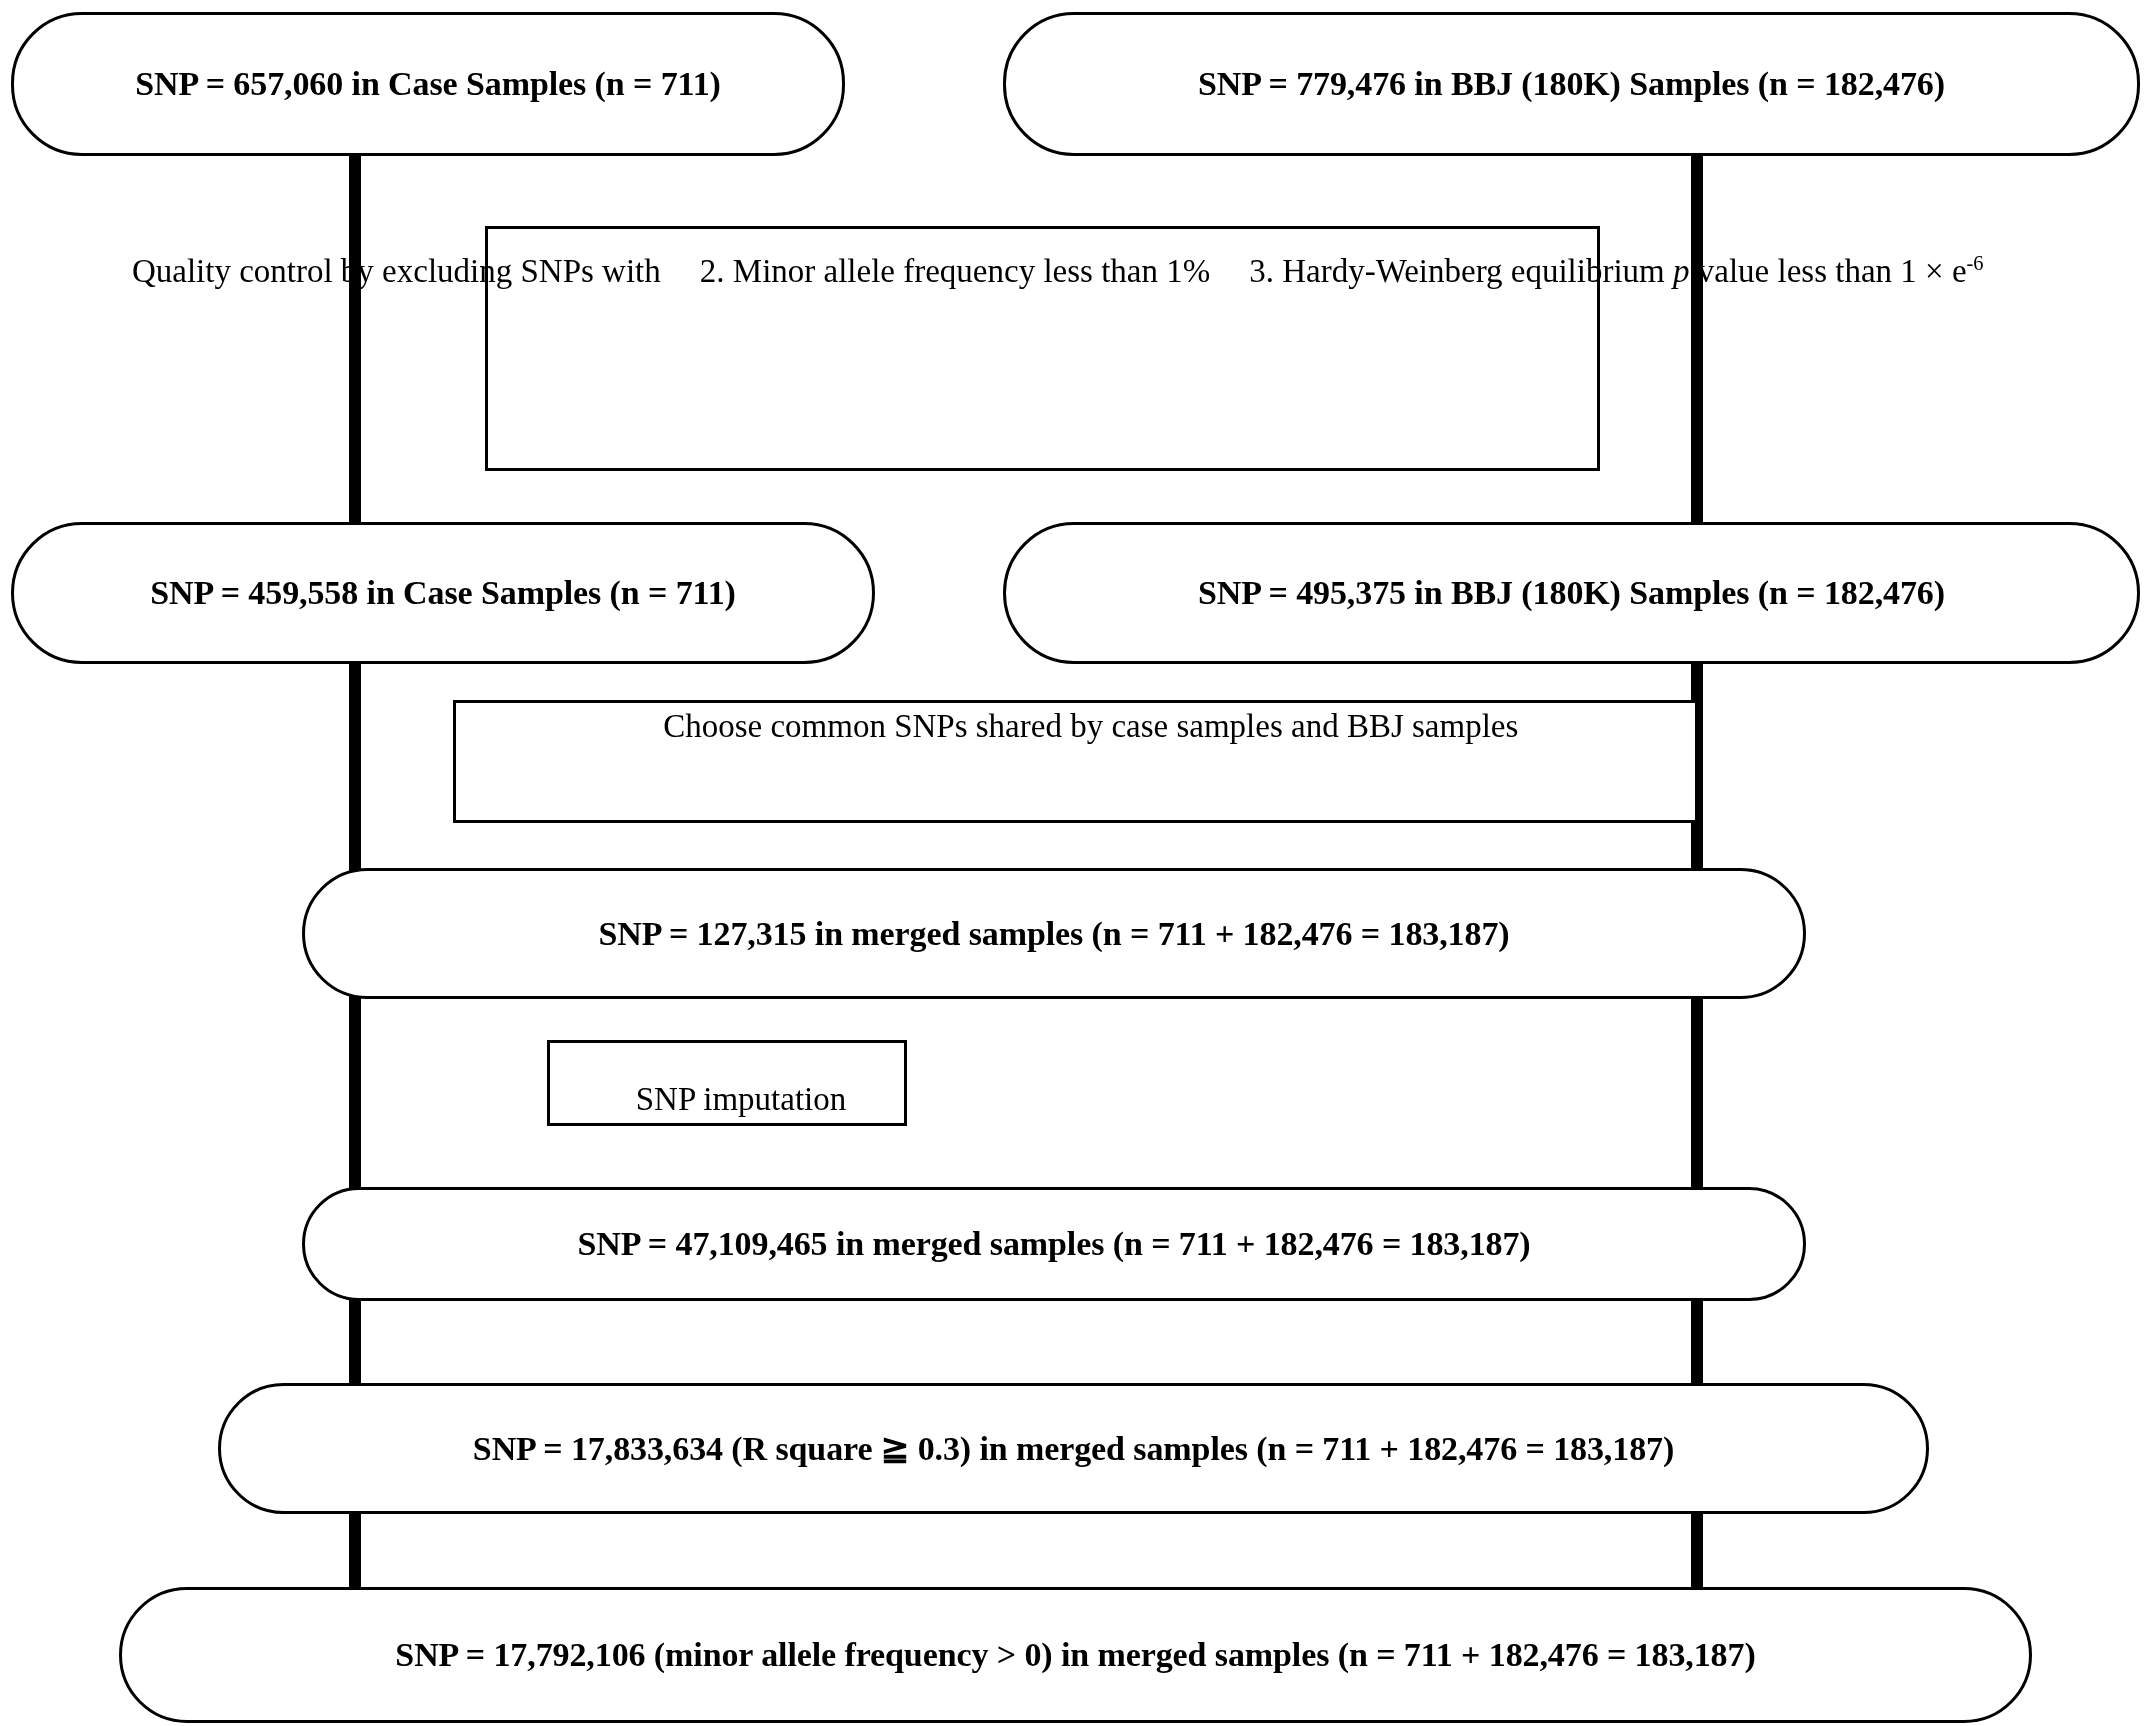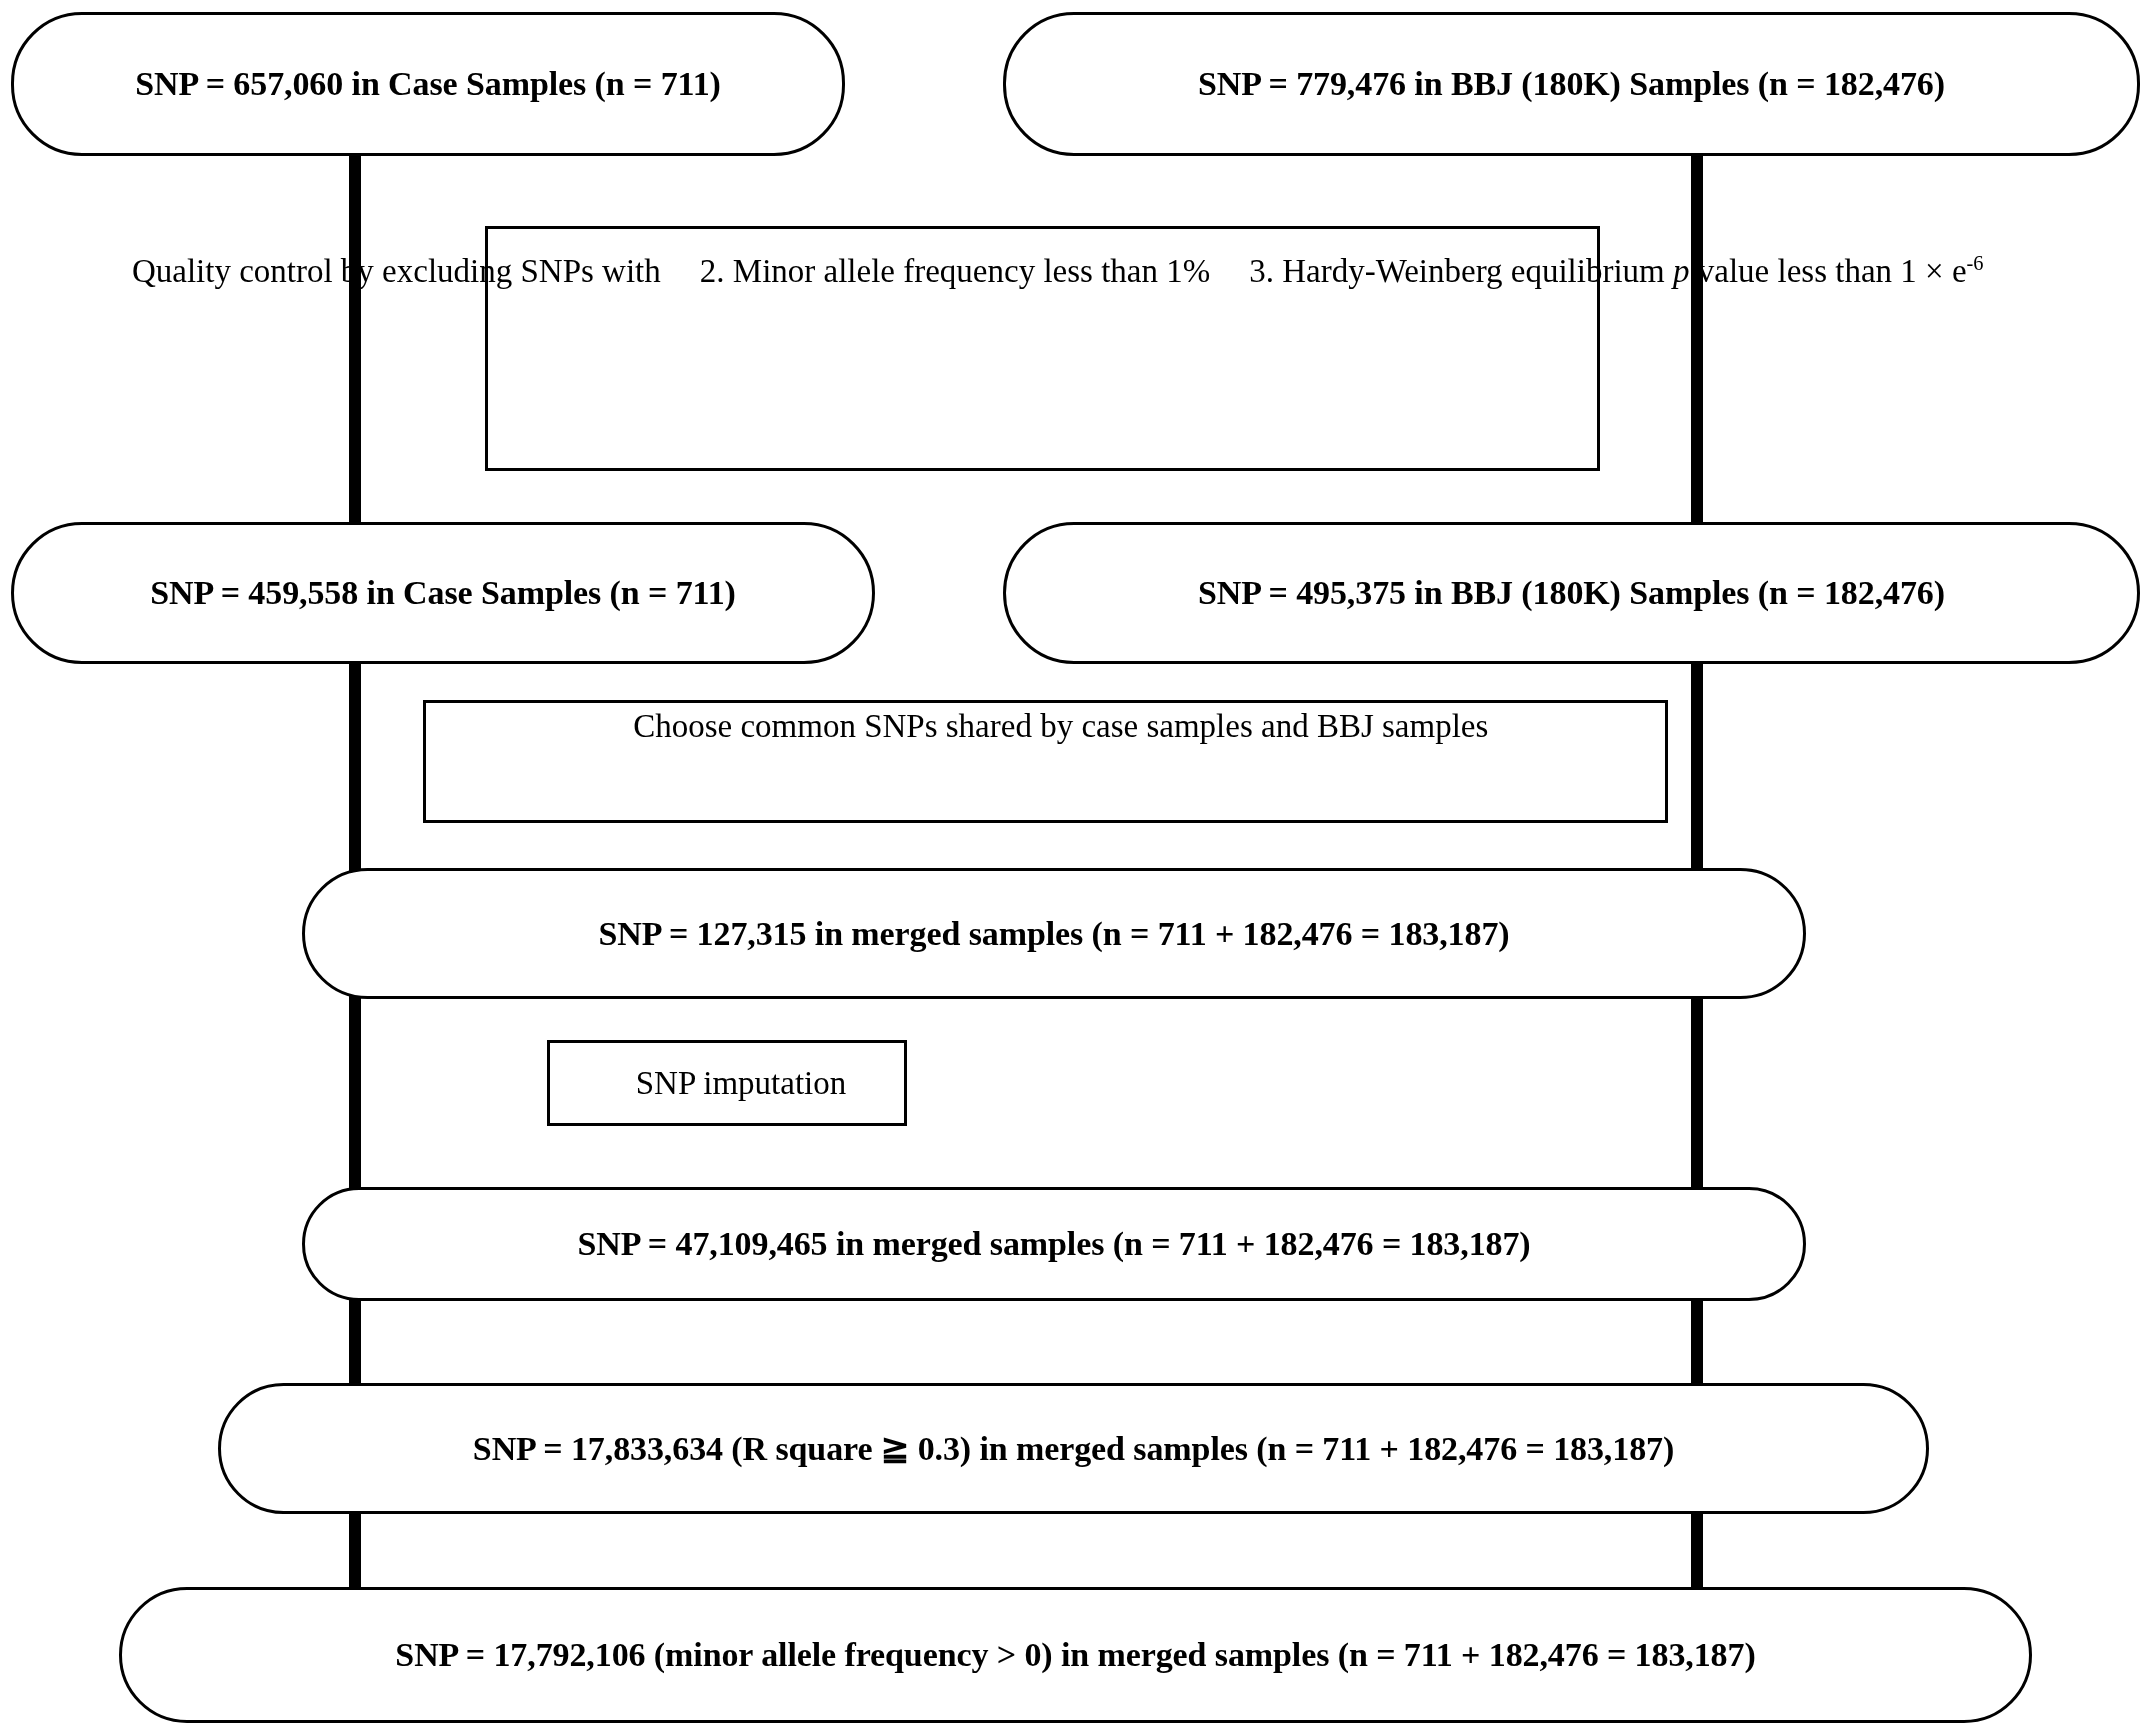--- a/index.html
+++ b/index.html
@@ -71,21 +71,21 @@
   }
   .step.qc .line.indent {
     padding-left: 39px;
   }
   .step.common {
     padding: 0 0 0 30.5px;
     align-items: flex-start;
   }
   .step.imputation {
     padding: 0 0 0 28px;
-    align-items: center;
+    align-items: flex-end;
   }
   .ital { font-style: italic; }
   sup { font-size: 0.62em; vertical-align: super; line-height: 0; }
 </style>
 </head>
 <body>
 
 <div id="canvas">
 
   <div class="rail" style="left:349px; top:150px; width:12px; height:939px;"></div>
@@ -109,21 +109,21 @@
   </div>
 
   <div class="node" style="left:11px; top:522px; width:864px; height:142px;">
     <span class="label">SNP = 459,558 in Case Samples (n = 711)</span>
   </div>
 
   <div class="node" style="left:1003px; top:522px; width:1137px; height:142px;">
     <span class="label">SNP = 495,375 in BBJ (180K) Samples (n = 182,476)</span>
   </div>
 
-  <div class="step common" style="left:423px; top:700px; width:1245px; height:123px;">
+  <div class="step common" style="left:453px; top:700px; width:1245px; height:123px;">
     <div class="line">Choose common SNPs shared by case samples and BBJ samples</div>
   </div>
 
   <div class="node" style="left:302px; top:868px; width:1504px; height:131px;">
     <span class="label">SNP = 127,315 in merged samples (n = 711 + 182,476 = 183,187)</span>
   </div>
 
   <div class="step imputation" style="left:547px; top:1040px; width:360px; height:86px;">
     <div class="line">SNP imputation</div>
   </div>

